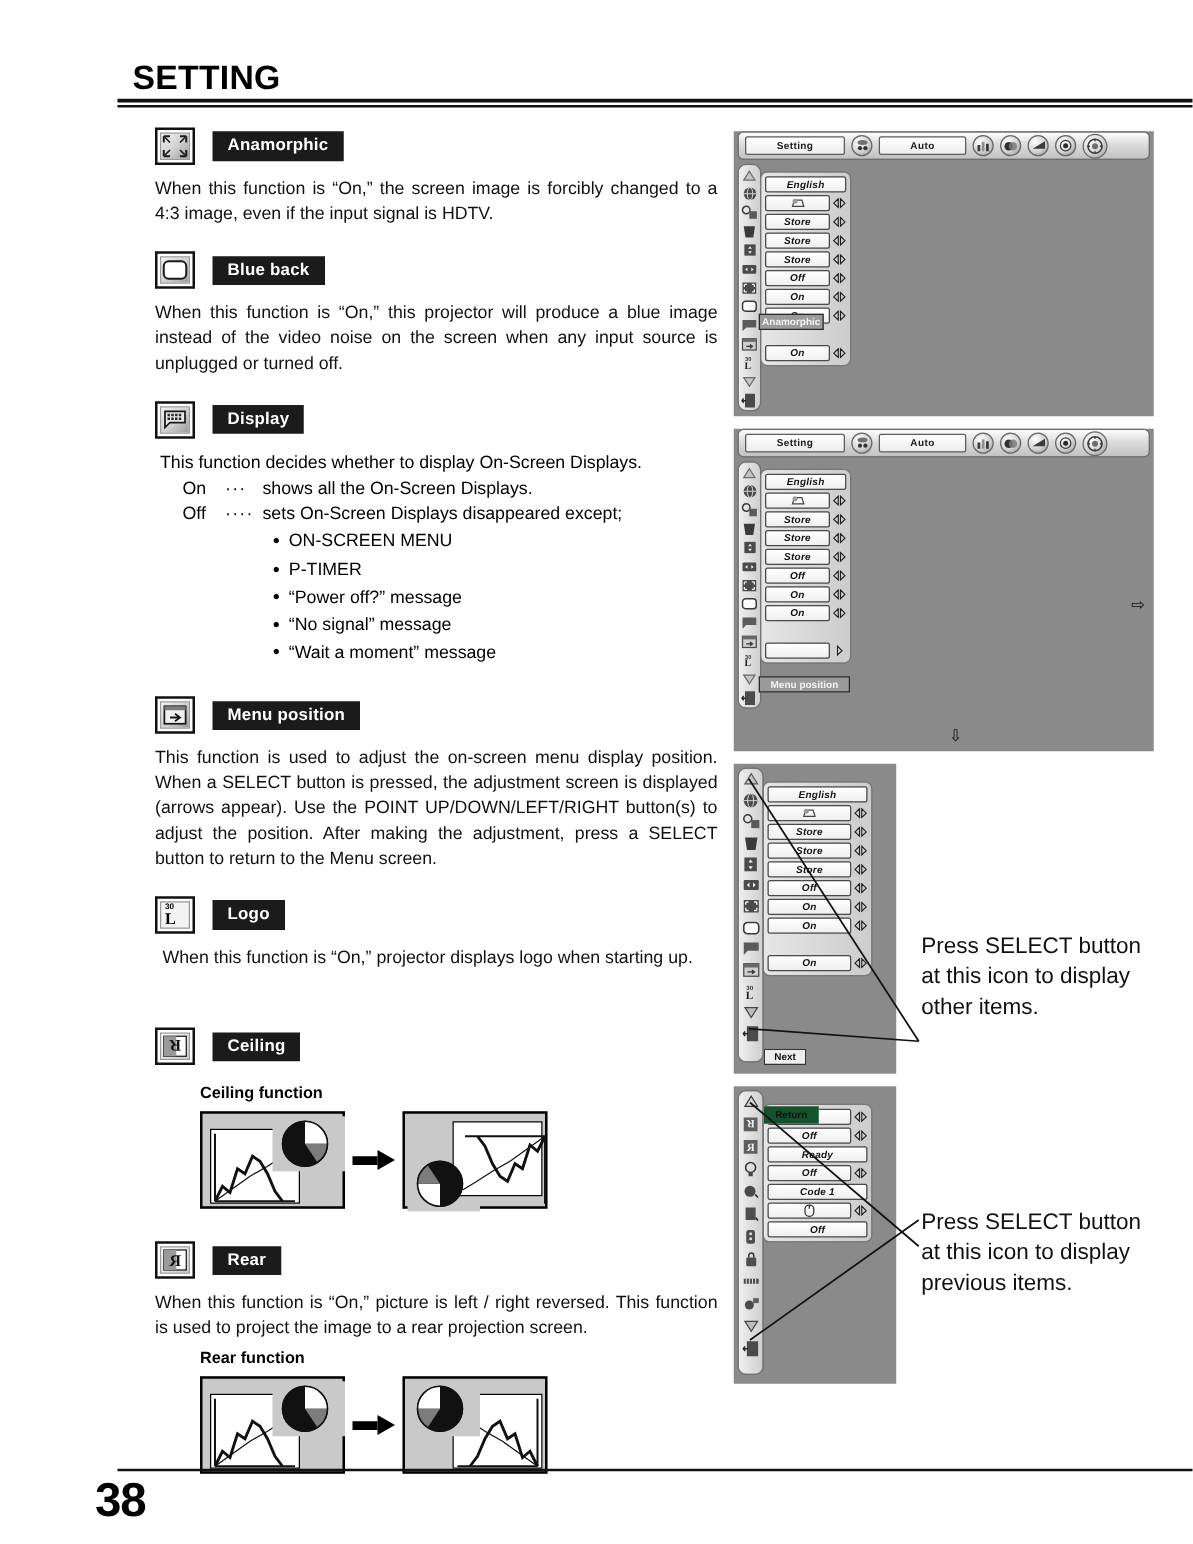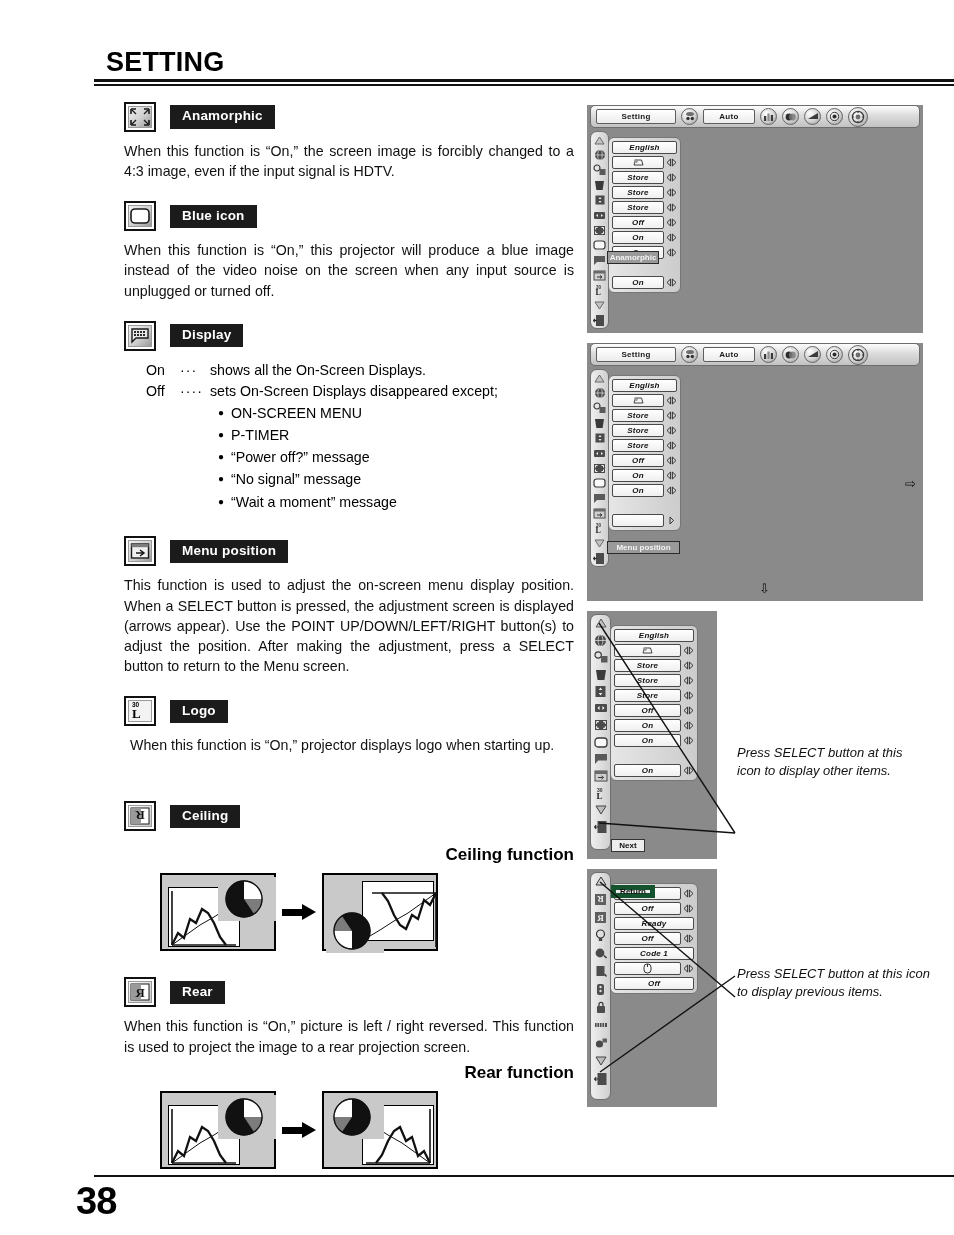--- a/index.html
+++ b/index.html
@@ -68,21 +68,21 @@
 
   .disp-list { font-size:14.2px; line-height:1.46; margin-top:2px; }
   .disp-list .l1 { margin-left:4px; }
   .disp-list .l2 { margin-left:22px; display:flex; }
   .disp-list .l2 .term { width:34px; }
   .disp-list .l2 .dots { width:30px; letter-spacing:1px;}
   .bullets { margin-left:94px; }
   .bullets div { margin:1.5px 0; }
   .bullets .dot { font-size:10px; vertical-align:2px; margin-right:7px; }
 
-  .fn-title { font-size:17px; font-weight:bold; margin:14px 0 8px 36px;text-align:right; }
+  .fn-title { font-size:13px; font-weight:bold; margin:14px 0 8px 36px; }
 
   
   .fig-row { display:flex; align-items:center; gap:0; margin-left:36px; }
   .arrow-gap { width:46px; display:flex; align-items:center; justify-content:center; }
   .blkarrow { width:34px; height:16px; position:relative; }
   .blkarrow .shaft { position:absolute; left:0; top:5px; width:20px; height:7px; background:#000; }
   .blkarrow .head {
     position:absolute; right:0; top:0; width:0; height:0;
     border-top:8px solid transparent; border-bottom:8px solid transparent; border-left:14px solid #000;
   }
@@ -104,21 +104,21 @@
     display:flex; align-items:center; padding:0 5px; gap:5px;
   }
   .obtn {
     height:15px; background:linear-gradient(#ffffff,#ececec);
     border:1px solid #5d5d5d; border-radius:2px;
     font-size:8px; font-weight:bold; color:#1a1a1a;
     display:flex; align-items:center; justify-content:center;
     letter-spacing:.3px;
   }
   .obtn.setting { width:80px; }
-  .obtn.auto { width:52px; }
+  .obtn.auto { width:70px; }
   .ocirc {
     width:17px; height:17px; border-radius:50%;
     background:radial-gradient(circle at 35% 30%, #fefefe, #d3d3d3 55%, #8f8f8f);
     border:1px solid #666; display:flex; align-items:center; justify-content:center;
     flex:0 0 auto;
   }
   .ocirc.big { width:20px; height:20px; }
 
   .osd-body { position:relative; padding:3px 3px 4px 3px; }
 
@@ -152,21 +152,21 @@
   .lr svg { display:block; }
   .vspacer { height:13px; }
 
   .hl {
     position:absolute; background:#9a9a9a; color:#fff; font-size:8px; font-weight:bold;
     border:1px solid #2a2a2a; padding:0 2px; height:13px; line-height:12px;
     display:flex; align-items:center; justify-content:center; color:#f4f4f4;
   }
 
   .note {
-    position:absolute; font-size:13px; line-height:1.35; color:#111;font-style:italic;
+    position:absolute; font-size:18px; line-height:1.35; color:#111;
   }
 
   .osd-arrow-r { position:absolute; font-size:13px; color:#111; }
   .osd-arrow-d { position:absolute; font-size:13px; color:#111; }
 
   .leader { position:absolute; pointer-events:none; }
 </style>
 </head>
 <body>
 
@@ -192,21 +192,21 @@
     <p class="body-txt para">When this function is “On,” the screen image is forcibly changed to a 4:3 image, even if the input signal is HDTV.</p>
 
     <div class="sec-head">
       <div class="ficon">
         <div class="inner">
           <svg width="22" height="18" viewBox="0 0 22 18">
             <rect x="2" y="2" width="18" height="14" rx="4" fill="#ffffff" stroke="#1a1a1a" stroke-width="1.6"></rect>
           </svg>
         </div>
       </div>
-      <div class="sec-label">Blue icon</div>
+      <div class="sec-label">Blue back</div>
     </div>
     <p class="body-txt para">When this function is “On,” this projector will produce a blue image instead of the video noise on the screen when any input source is unplugged or turned off.</p>
 
     <div class="sec-head">
       <div class="ficon">
         <div class="inner">
           <svg width="22" height="20" viewBox="0 0 22 20">
             <path d="M3 3 H19 V12 H7 L3 16 Z" fill="#e9e9e9" stroke="#1a1a1a" stroke-width="1.4"></path>
             <g fill="#2a2a2a">
               <rect x="5" y="5" width="2" height="2"></rect>
@@ -217,20 +217,21 @@
                 <rect x="8" y="8" width="2" height="2"></rect>
               <rect x="11" y="8" width="2" height="2"></rect>
                 <rect x="14" y="8" width="2" height="2"></rect>
             </g>
           </svg>
         </div>
       </div>
       <div class="sec-label">Display</div>
     </div>
     <div class="disp-list">
+      <div class="l1">This function decides whether to display On-Screen Displays.</div>
       <div class="l2">
         <span class="term">On</span>
         <span class="dots">···</span>
         <span>shows all the On-Screen Displays.</span>
       </div>
       <div class="l2">
         <span class="term">Off</span>
         <span class="dots">····</span>
         <span>sets On-Screen Displays disappeared except;</span>
       </div>
@@ -1077,21 +1078,21 @@
                 <span class="lr">
                   <svg width="11" height="9" viewBox="0 0 11 9">
                     <path d="M4.6 1 L1 4.5 L4.6 8 Z M6.4 1 L10 4.5 L6.4 8 Z" fill="none" stroke="#222" stroke-width=".9"></path>
                   </svg>
                 </span>
               </div>
             <div class="vrow">
                 <div class="vbox">Off</div>
               </div>
           </div>
-          <div class="hl" style="left:24px;top:16px;width:44px;background:#ededed;color:#111;border:5px solid #14532d;">Return</div>
+          <div class="hl" style="left:24px;top:16px;width:44px;background:#ededed;color:#111;border:7px solid #14532d;">Return</div>
         </div>
       </div>
 
       <svg class="leader" style="left:0;top:0;" width="340" height="238">
         <path d="M13 13 L148 128" stroke="#111" stroke-width="1.4" fill="none"></path>
         <path d="M13 203 L148 107" stroke="#111" stroke-width="1.4" fill="none"></path>
       </svg>
       <div class="note" style="left:150px;top:96px;width:195px;">Press SELECT button at this icon to display previous items.</div>
     </div>
 

